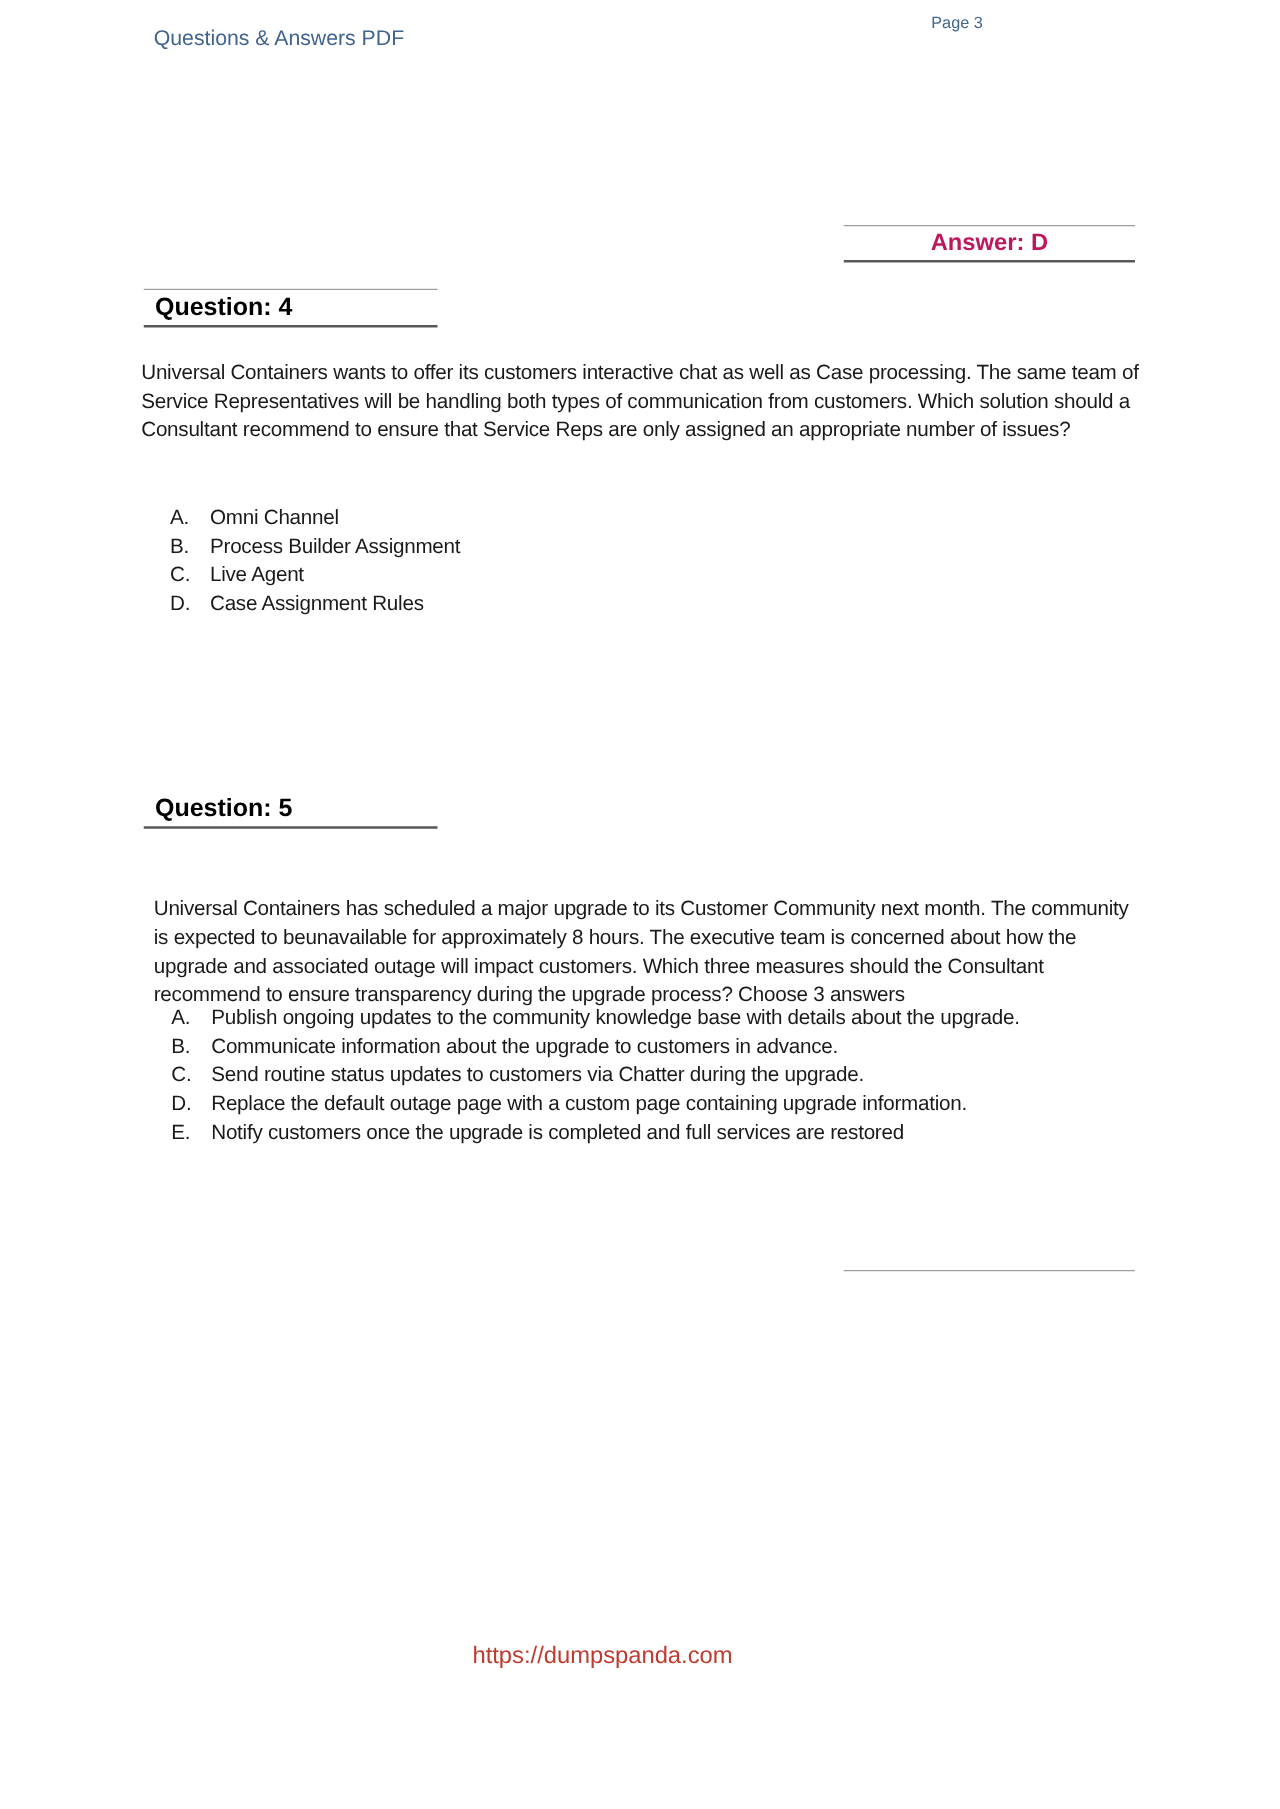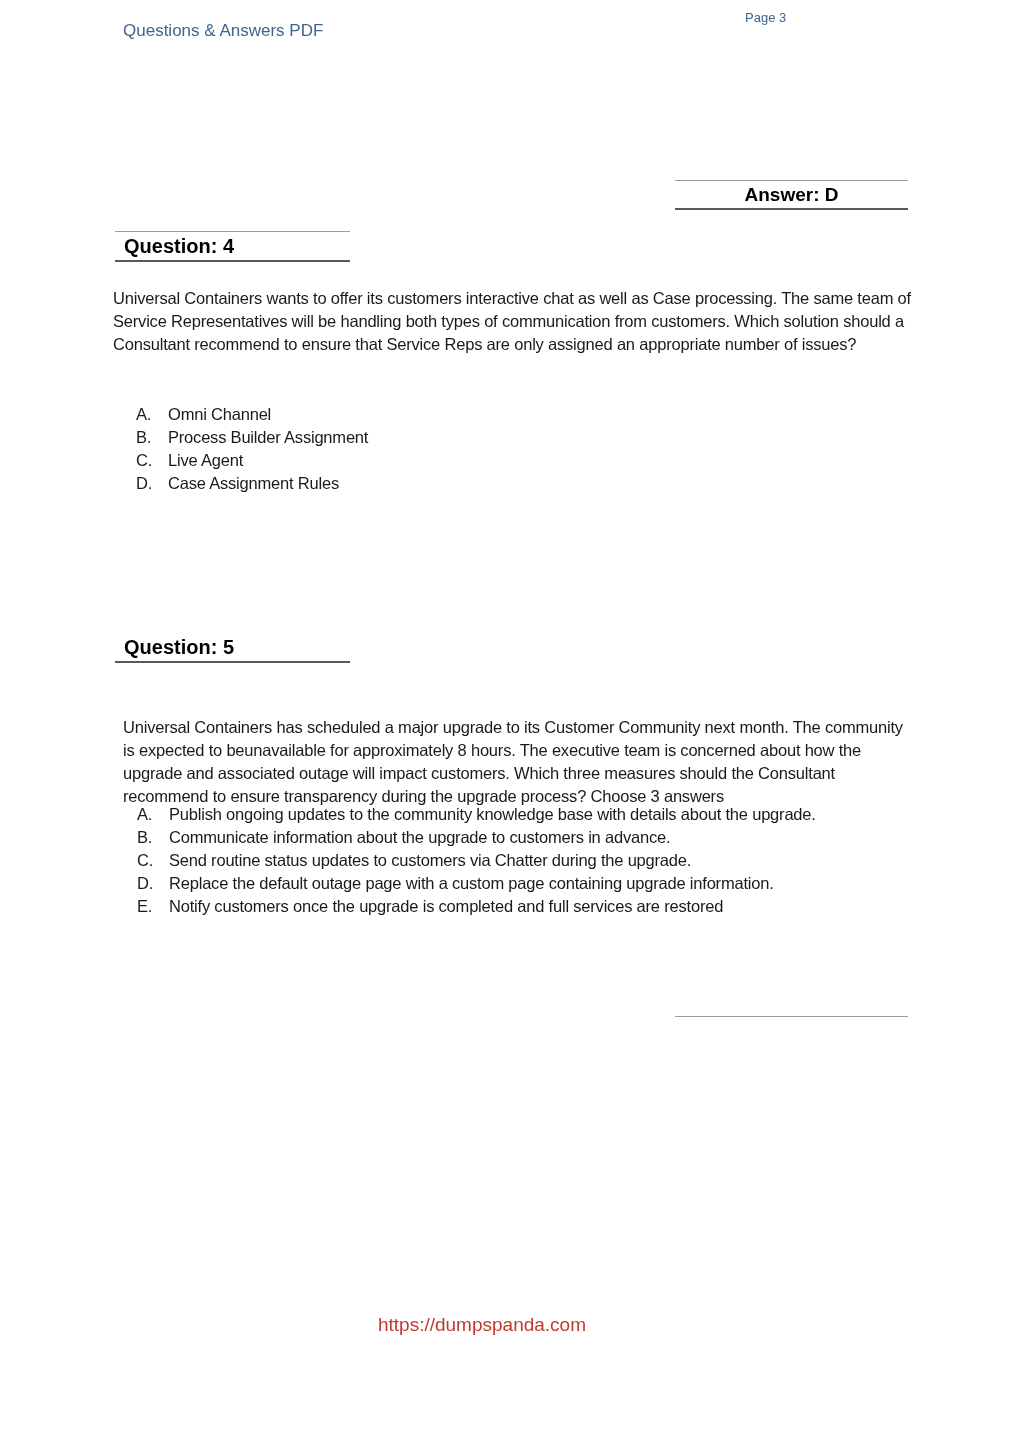--- a/index.html
+++ b/index.html
@@ -33,21 +33,21 @@
     font-size: 13px;
     color: var(--header-text);
   }
   .answer-box {
     position: absolute;
     left: 675px;
     width: 233px;
     text-align: center;
     font-weight: bold;
     font-size: 19px;
-    color: #000000;
+    color: #be185d;
     padding: 3px 0 2px 0;
   }
   .answer-box.topline { border-top: 1px solid var(--rule-light); }
   .answer-box.bottomline { border-bottom: 2px solid var(--rule-dark); }
   #answer-prev { top: 180px; }
   #answer-q4 { top: 540px; }
   #answer-q5 { top: 962px; }
   .stray-rule {
     position: absolute;
     left: 675px; top: 1016px;

